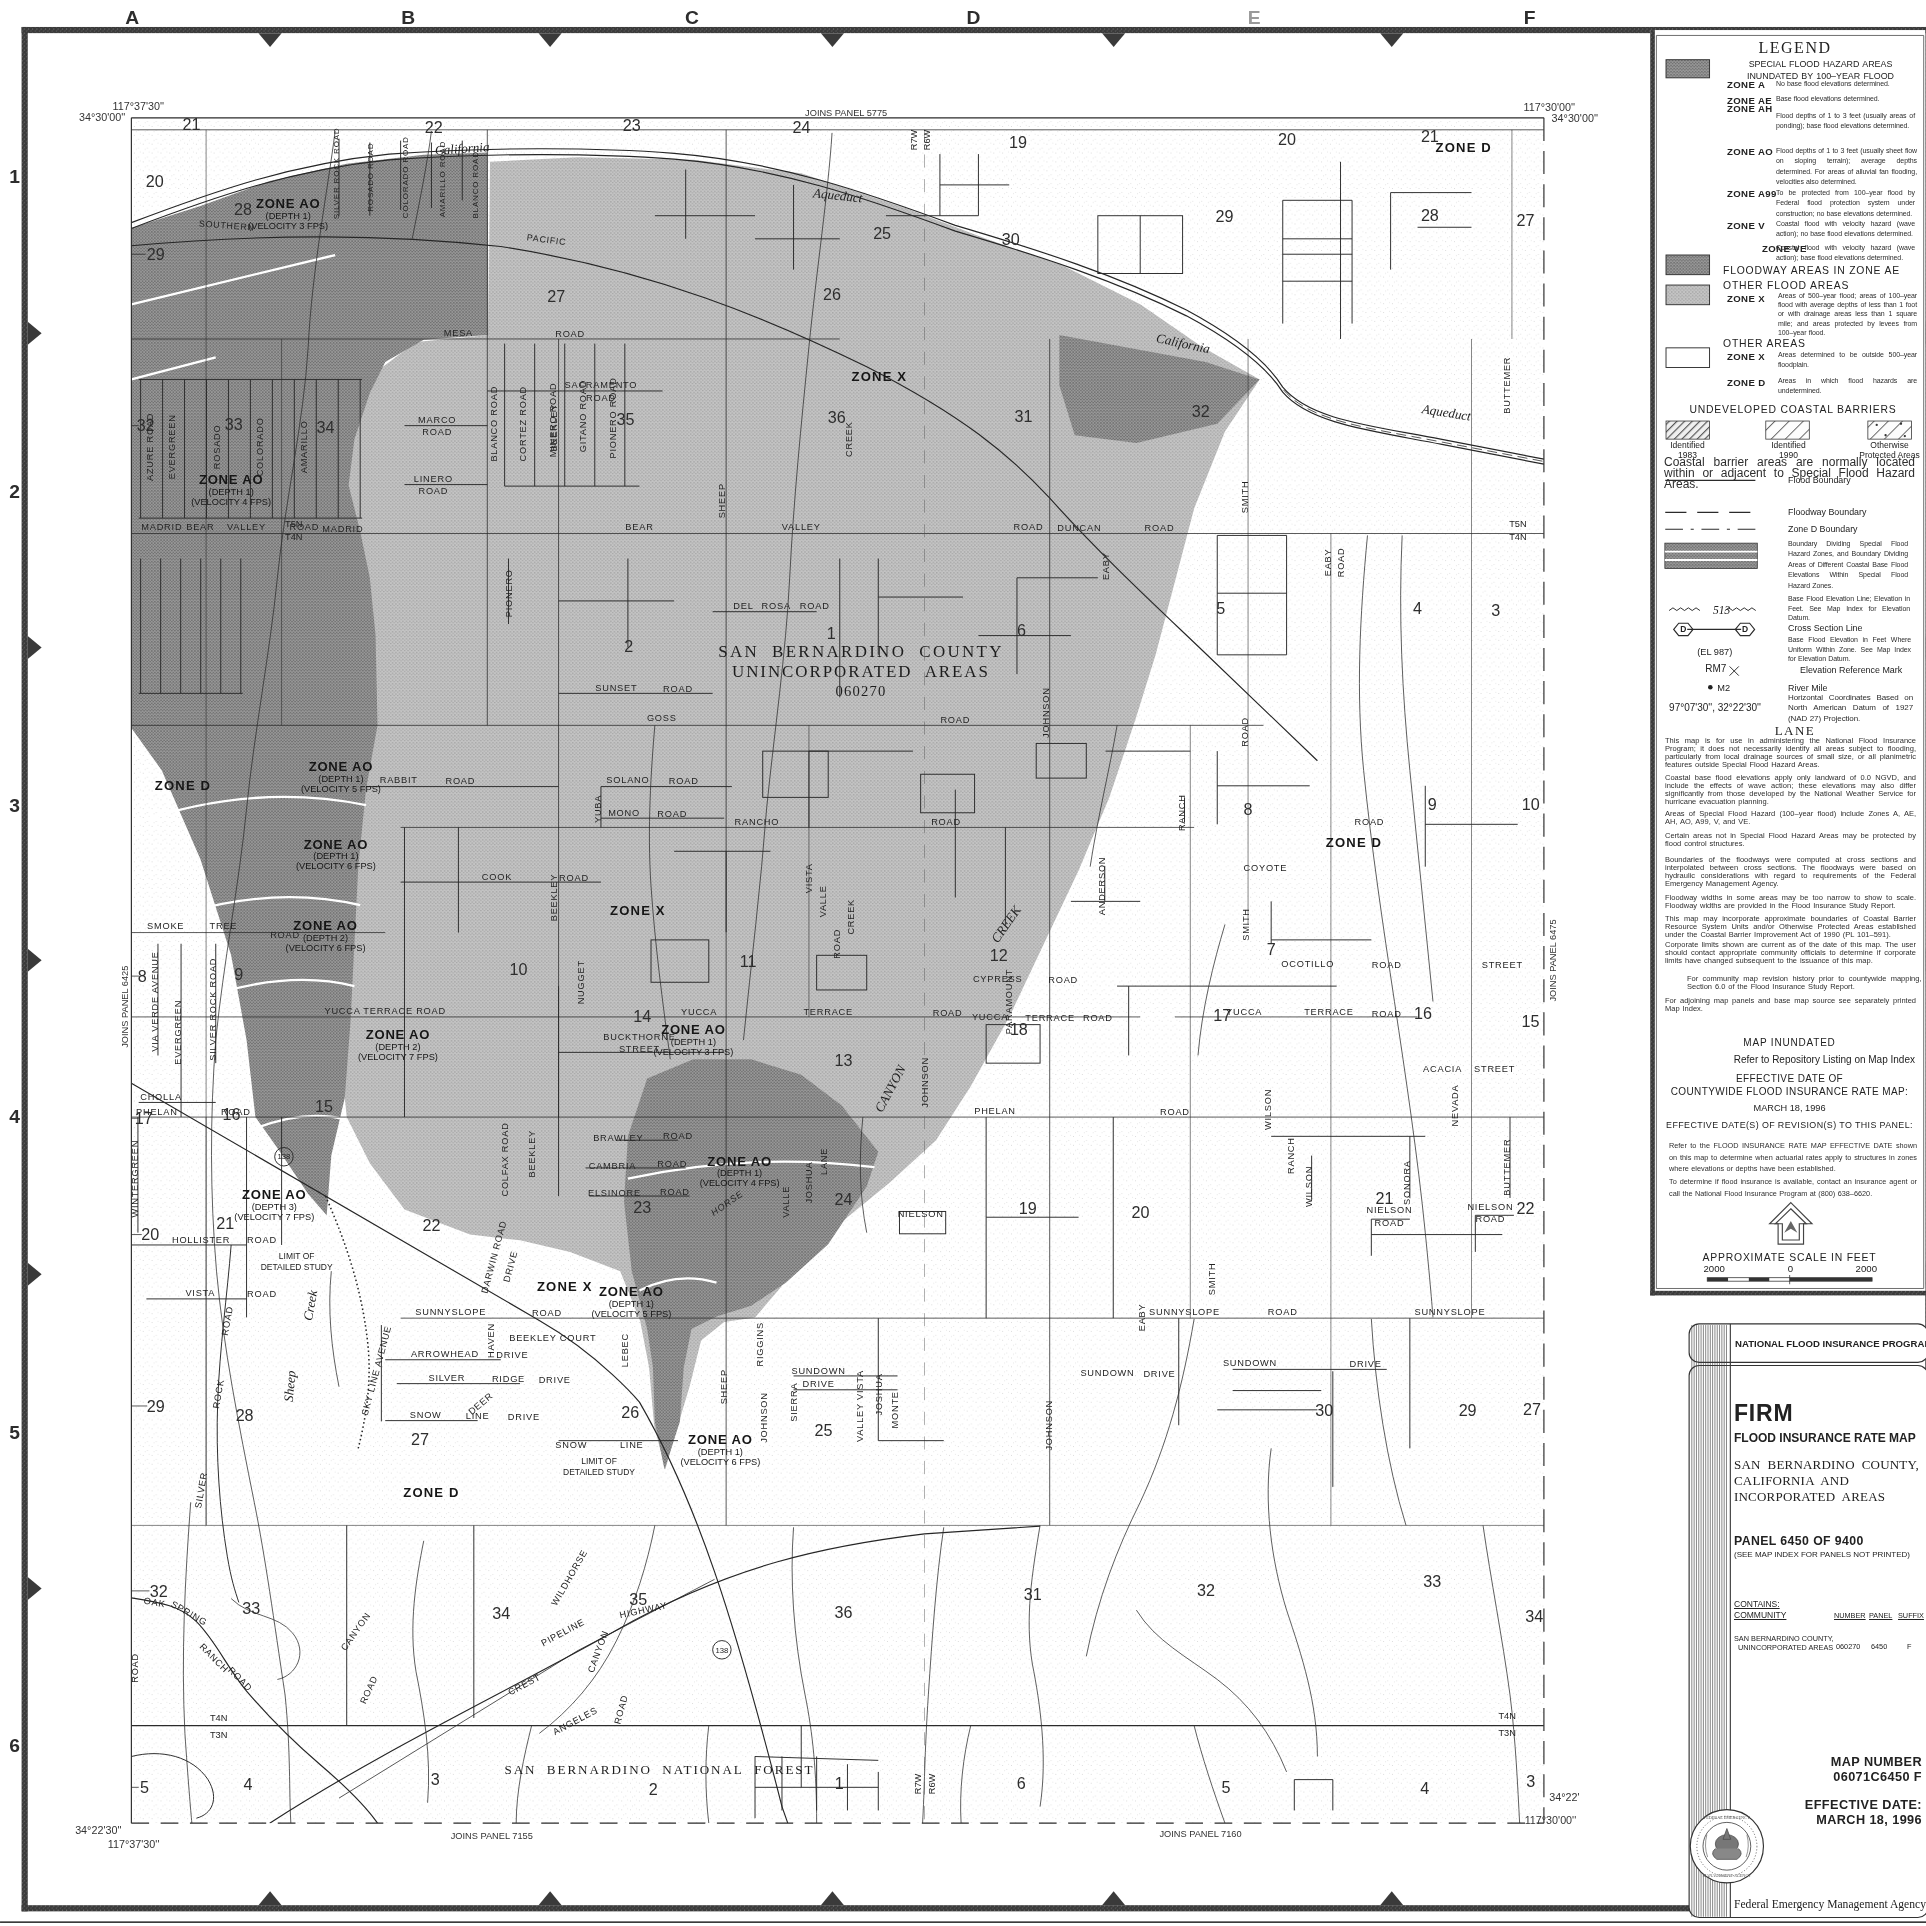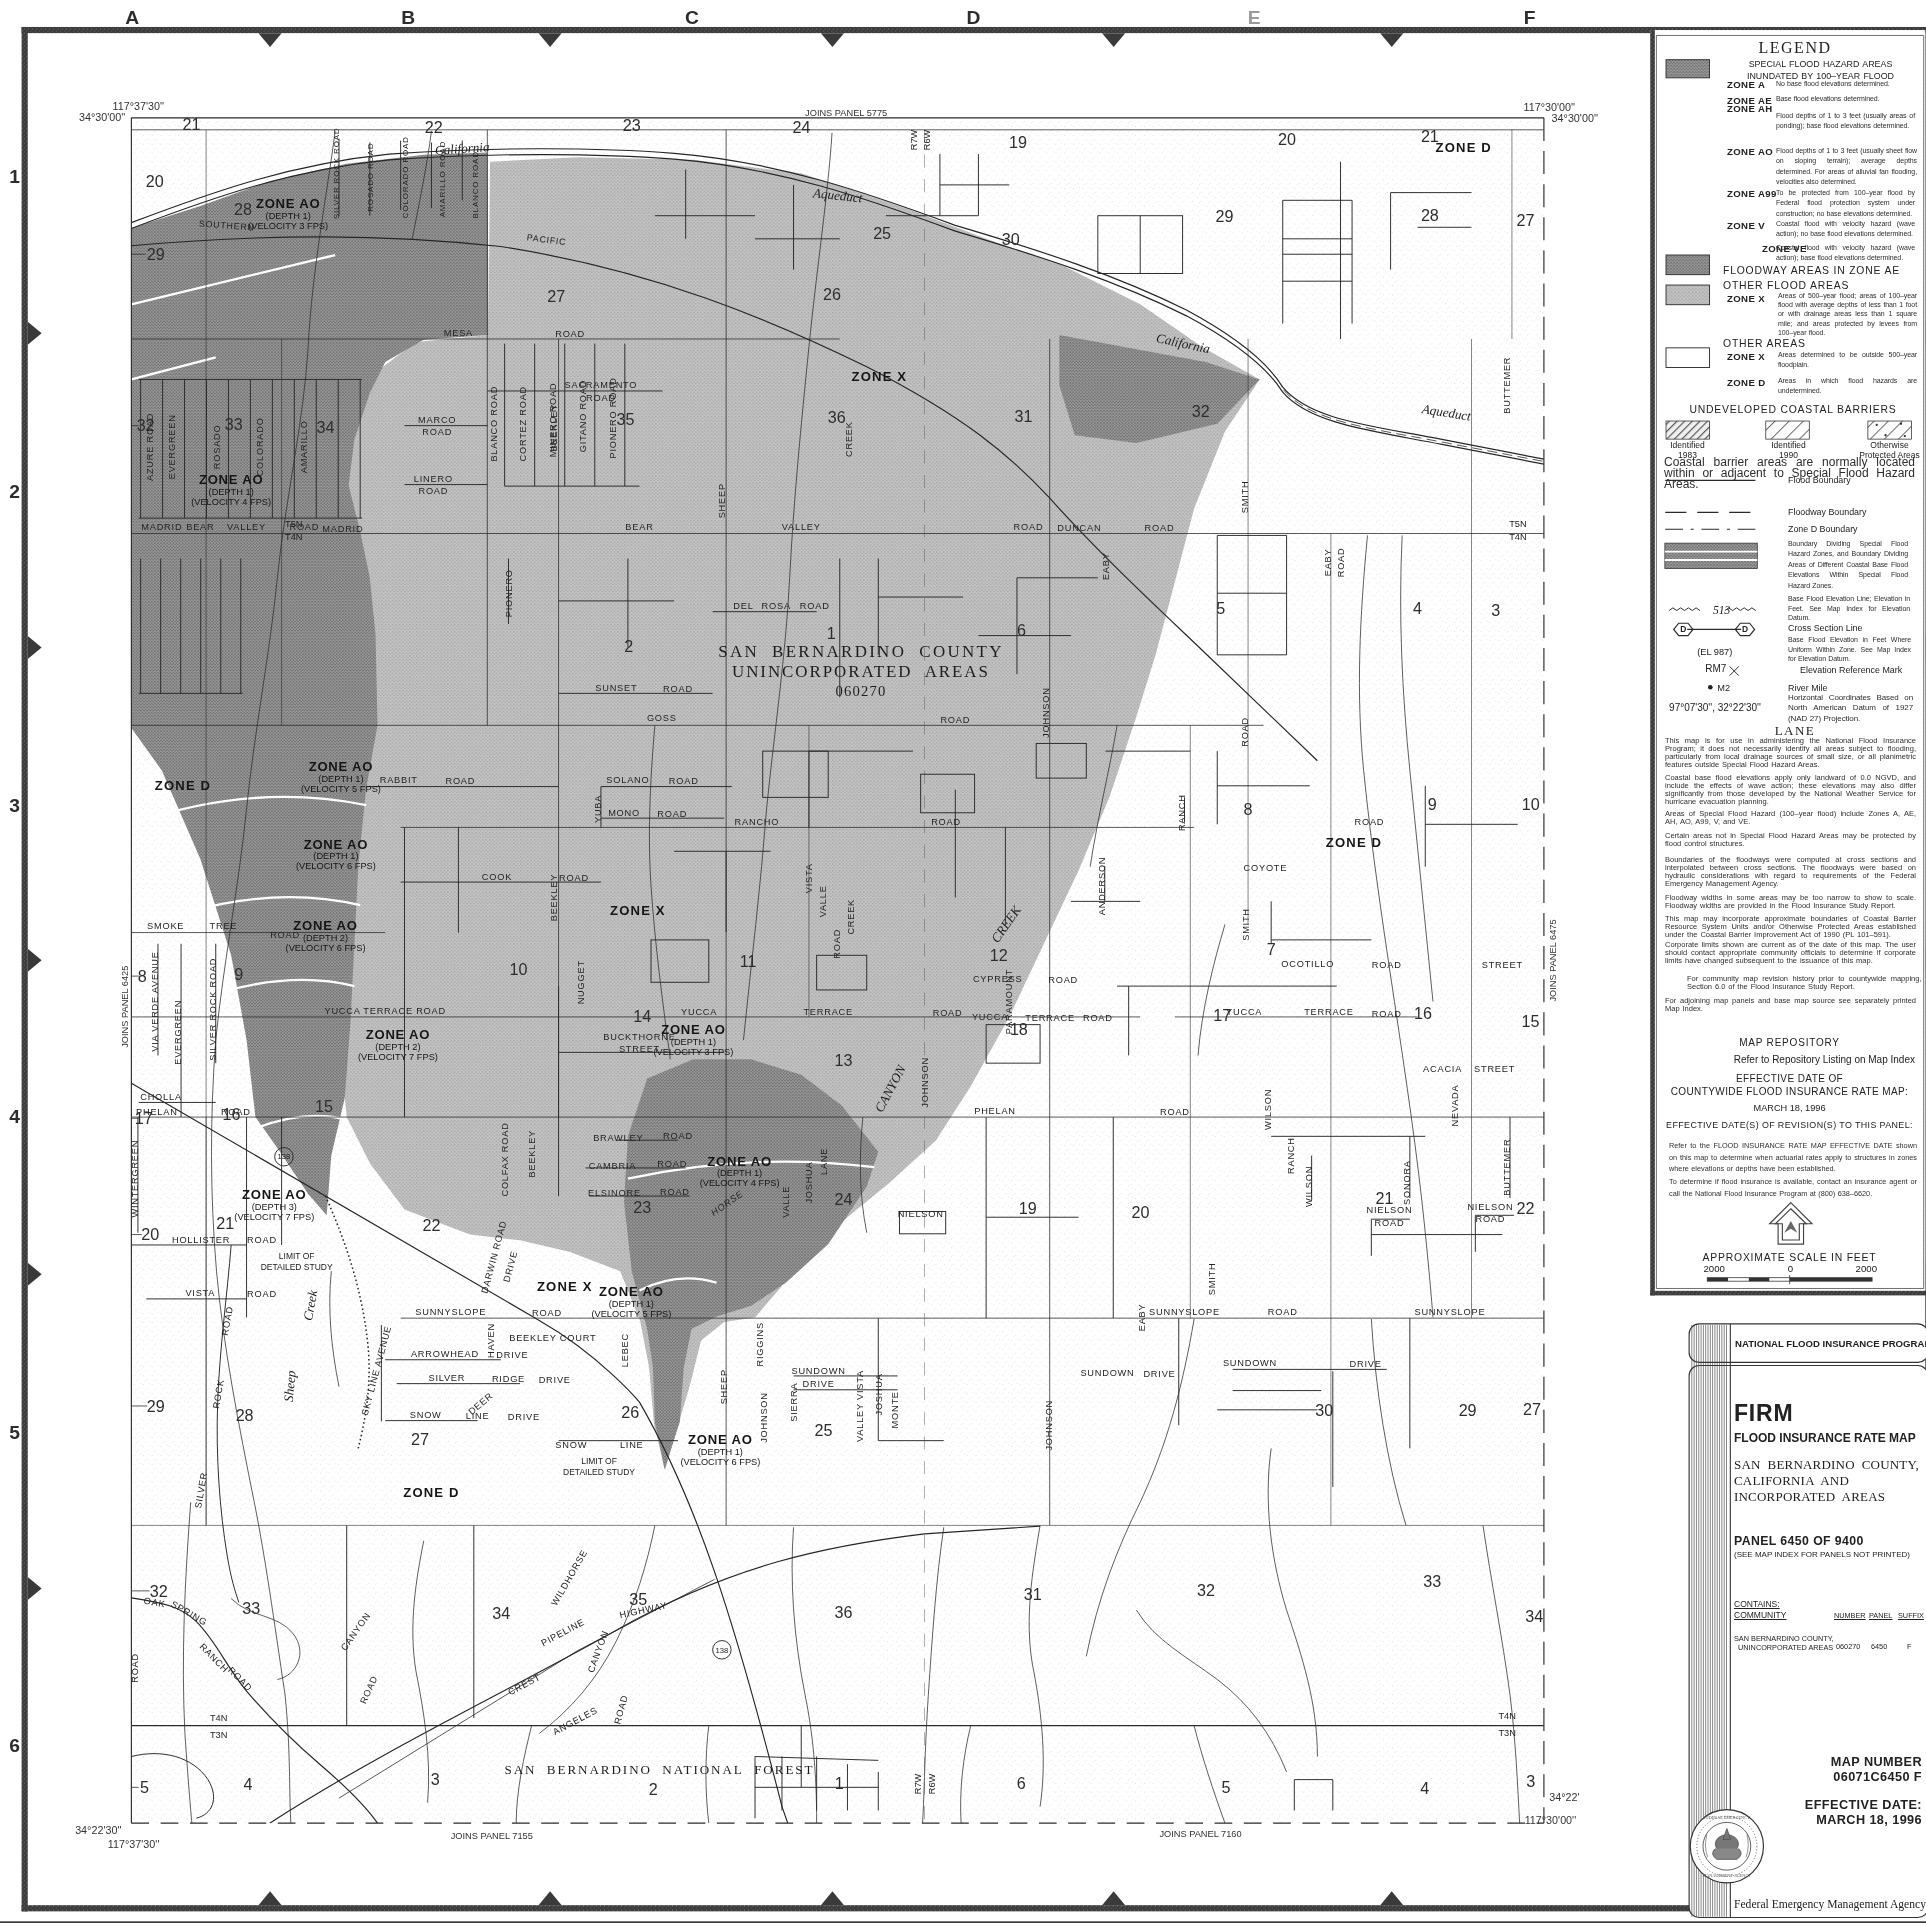--- a/index.html
+++ b/index.html
@@ -1032,21 +1032,21 @@
 <div class="abs nts" style="left:1665px;top:774px;width:251px;">Coastal base flood elevations apply only landward of 0.0 NGVD, and include the effects of wave action; these elevations may also differ significantly from those developed by the National Weather Service for hurricane evacuation planning.</div>
 <div class="abs nts" style="left:1665px;top:810px;width:251px;">Areas of Special Flood Hazard (100–year flood) include Zones A, AE, AH, AO, A99, V, and VE.</div>
 <div class="abs nts" style="left:1665px;top:832px;width:251px;">Certain areas not in Special Flood Hazard Areas may be protected by flood control structures.</div>
 <div class="abs nts" style="left:1665px;top:856px;width:251px;">Boundaries of the floodways were computed at cross sections and interpolated between cross sections. The floodways were based on hydraulic considerations with regard to requirements of the Federal Emergency Management Agency.</div>
 <div class="abs nts" style="left:1665px;top:894px;width:251px;">Floodway widths in some areas may be too narrow to show to scale. Floodway widths are provided in the Flood Insurance Study Report.</div>
 <div class="abs nts" style="left:1665px;top:915px;width:251px;">This map may incorporate approximate boundaries of Coastal Barrier Resource System Units and/or Otherwise Protected Areas established under the Coastal Barrier Improvement Act of 1990 (PL 101–591).</div>
 <div class="abs nts" style="left:1665px;top:941px;width:251px;">Corporate limits shown are current as of the date of this map. The user should contact appropriate community officials to determine if corporate limits have changed subsequent to the issuance of this map.</div>
 <div class="abs nts" style="left:1665px;top:975px;width:251px;margin-left:22px;">For community map revision history prior to countywide mapping, see Section 6.0 of the Flood Insurance Study Report.</div>
 <div class="abs nts" style="left:1665px;top:997px;width:251px;">For adjoining map panels and base map source see separately printed Map Index.</div>
 
-<div class="abs" style="left:1664px;top:1037px;width:251px;text-align:center;font-size:10px;letter-spacing:0.8px;color:#222;">MAP REPOSITORY</div>
+<div class="abs" style="left:1664px;top:1037px;width:251px;text-align:center;font-size:10px;letter-spacing:0.8px;color:#222;">MAP INUNDATED</div>
 <div class="abs" style="left:1664px;top:1054px;width:251px;text-align:right;font-size:10px;color:#222;">Refer to Repository Listing on Map Index</div>
 
 <div class="abs" style="left:1664px;top:1072px;width:251px;text-align:center;font-size:10px;letter-spacing:0.4px;color:#222;line-height:13px;">EFFECTIVE DATE OF<br>COUNTYWIDE FLOOD INSURANCE RATE MAP:</div>
 <div class="abs" style="left:1664px;top:1103px;width:251px;text-align:center;font-size:9.2px;color:#222;">MARCH 18, 1996</div>
 <div class="abs" style="left:1664px;top:1120px;width:251px;text-align:center;font-size:8.9px;letter-spacing:0.4px;color:#222;white-space:nowrap;">EFFECTIVE DATE(S) OF REVISION(S) TO THIS PANEL:</div>
 
 <div class="abs nts" style="left:1669px;top:1140px;width:248px;font-size:7.3px;line-height:11.6px;word-spacing:0.4px;">Refer to the FLOOD INSURANCE RATE MAP EFFECTIVE DATE shown on this map to determine when actuarial rates apply to structures in zones where elevations or depths have been established.</div>
 <div class="abs nts" style="left:1669px;top:1176px;width:248px;font-size:7.3px;line-height:11.6px;word-spacing:0.4px;">To determine if flood insurance is available, contact an insurance agent or call the National Flood Insurance Program at (800) 638–6620.</div>
 
 <div class="abs" style="left:1664px;top:1252px;width:251px;text-align:center;font-size:10.4px;letter-spacing:0.8px;color:#222;">APPROXIMATE SCALE IN FEET</div>

